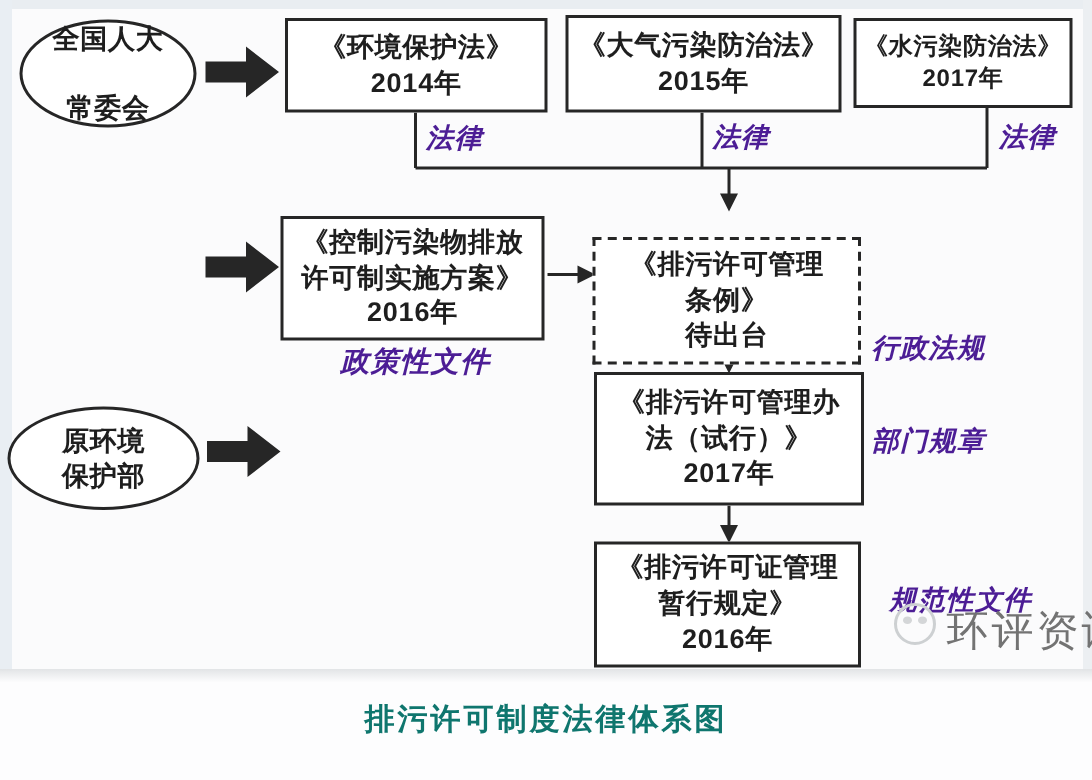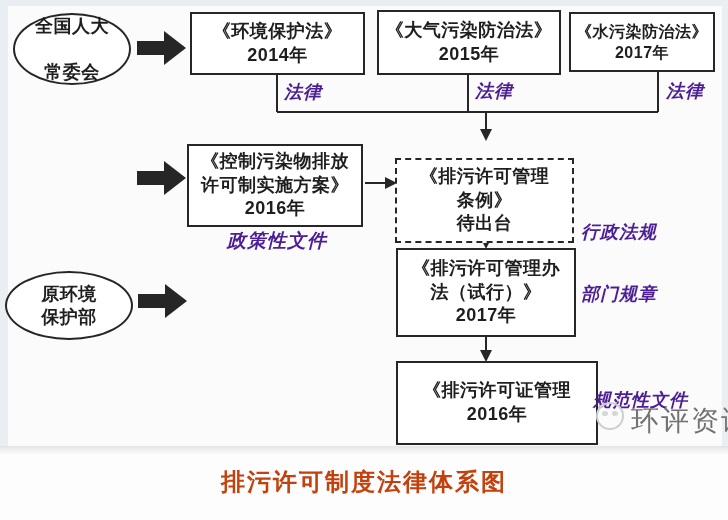--- a/index.html
+++ b/index.html
@@ -31,21 +31,21 @@
   .box.dashed { border-style:dashed;margin-top:18px; }
   .ellipse { border:2px solid #262626; border-radius:50%; font-size:18px; line-height:1.25; }
   .anno {
     position:absolute; font-family:"Liberation Serif", serif;
     font-weight:bold; font-style:italic; color:#4c1d95;
     font-size:18px; letter-spacing:1px; white-space:nowrap;
   }
   .svg-layer { position:absolute; left:0; top:0; pointer-events:none; }
   .caption {
     position:absolute; left:0; top:466px; width:728px; text-align:center;
-    font-size:24px; font-weight:bold; color:#c2410c; letter-spacing:2px;
+    font-size:20px; font-weight:bold; color:#0f766e; letter-spacing:2px;
   }
   .watermark-logo {
     position:absolute; left:596px; top:402px; width:28px; height:28px;
     border:2px solid #cdd0d2; border-radius:50%; box-sizing:border-box;
   }
   .watermark-logo::before {
     content:""; position:absolute; left:4px; top:7px; width:6px; height:5px;
     border-radius:50%; background:#d4d6d8;
   }
   .watermark-logo::after {
@@ -119,22 +119,23 @@
     <div class="node box dashed" style="left:395px; top:140px; width:179px; height:85px;">
       <div>《排污许可管理</div>
       <div>条例》</div>
       <div>待出台</div>
     </div>
     <div class="node box" style="left:396px; top:248px; width:180px; height:89px;">
       <div>《排污许可管理办</div>
       <div>法（试行）》</div>
       <div>2017年</div>
     </div>
-    <div class="node box" style="left:396px; top:361px; width:202px; height:84px;">
+    <div class="node box" style="left:396px; top:361px; width:178px; height:84px;">
       <div>《排污许可证管理</div>
+      <div>暂行规定》</div>
       <div>2016年</div>
     </div>
 
     <div class="anno" style="left:284px; top:80px;">法律</div>
     <div class="anno" style="left:475px; top:79px;">法律</div>
     <div class="anno" style="left:666px; top:79px;">法律</div>
     <div class="anno" style="left:227px; top:228px; font-size:19px;">政策性文件</div>
     <div class="anno" style="left:581px; top:172px;margin-top:48px;">行政法规</div>
     <div class="anno" style="left:581px; top:282px;">部门规章</div>
     <div class="anno" style="left:593px; top:388px;">规范性文件</div>

